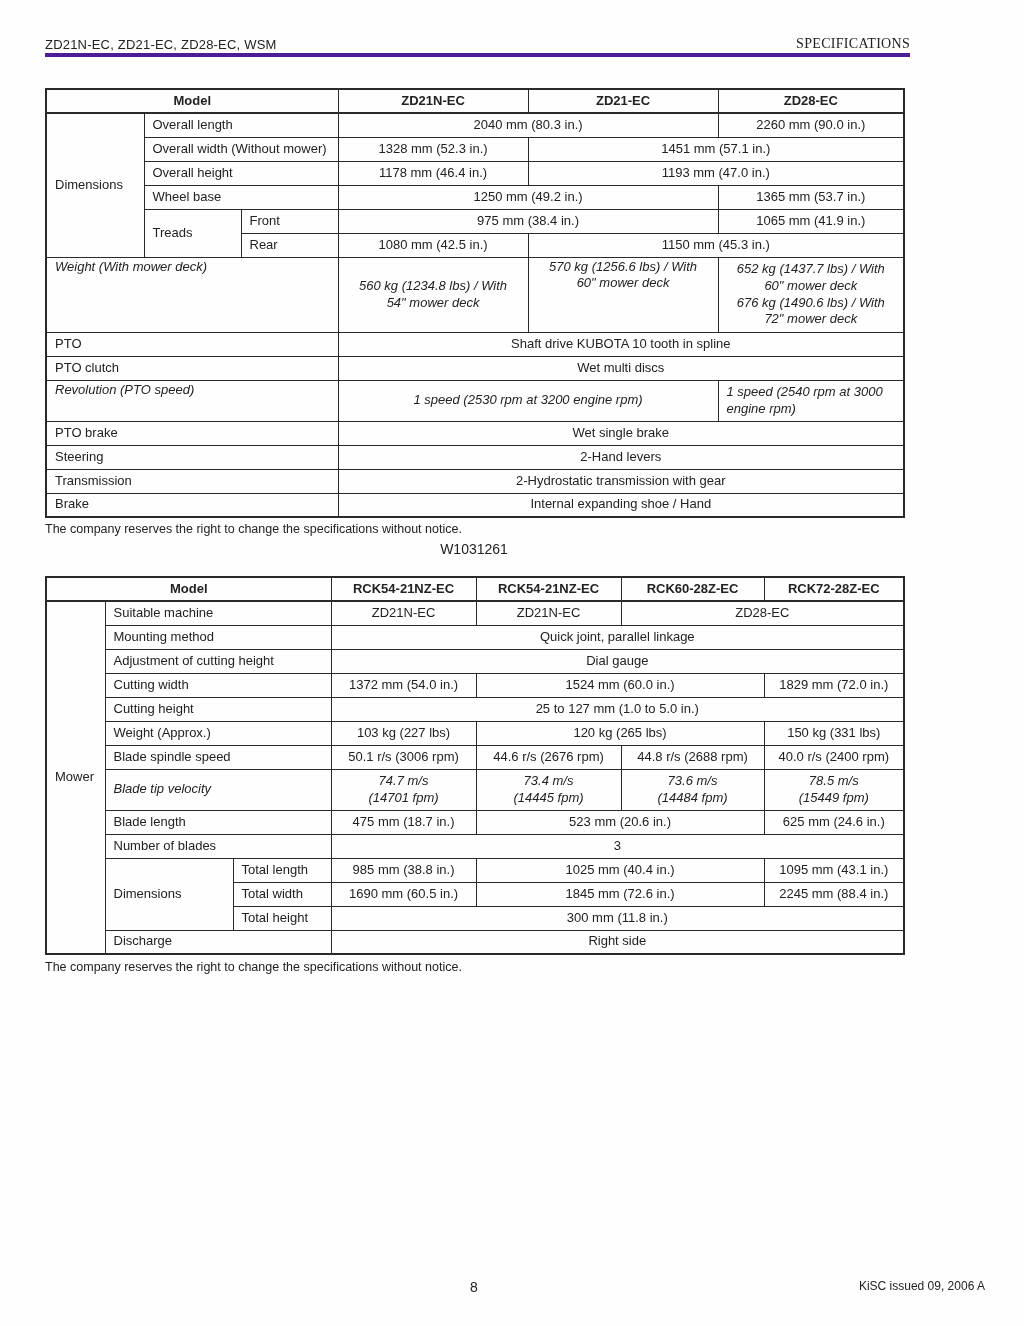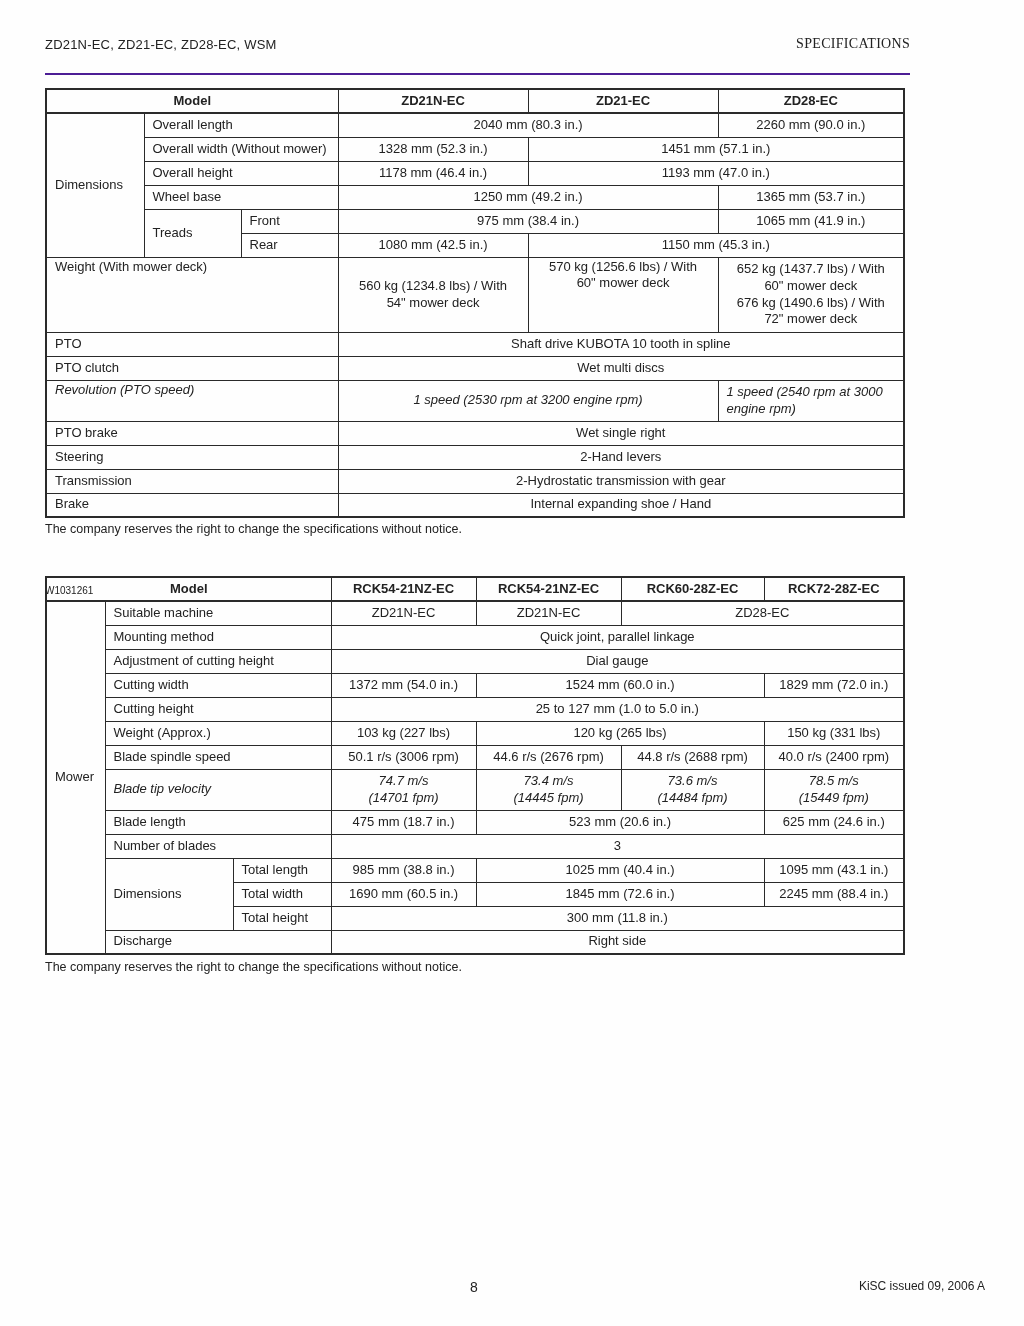--- a/index.html
+++ b/index.html
@@ -12,22 +12,22 @@
     font-family: "Liberation Sans", sans-serif;
     color: #222;
     overflow: hidden;
   }
   .page-header {
     position: absolute;
     top: 36px; left: 45px; width: 865px;
     display: flex;
     justify-content: space-between;
     align-items: flex-end;
-    border-bottom: 2px solid #4c1d95;
-    padding-bottom: 21px;
+    border-bottom: 4px solid #4c1d95;
+    padding-bottom: 1px;
   }
   .header-left { font-size: 13px; letter-spacing: 0.2px; }
   .header-right { font-size: 14px; letter-spacing: 0.3px; font-family: Liberation Serif, serif; }
 
   table.spec-table {
     position: absolute;
     left: 45px;
     border-collapse: collapse;
     table-layout: fixed;
     border: 2px solid #2a2a2a;
@@ -36,34 +36,34 @@
   }
   .spec-table td {
     border: 1px solid #2a2a2a;
     padding: 1px 8px;
     text-align: center;
     vertical-align: middle;
     line-height: 1.28;
     overflow: hidden;
   }
   .spec-table tr { height: 24px; }
-  .spec-table tr.h75 { height: 75px; }
+  .spec-table tr.h75 { height: 75px; font-style: italic; }
   .spec-table tr.h41 { height: 41px; font-style: italic; }
   .spec-table tr.hrow td { font-weight: bold; border-bottom-width: 2px; }
   .spec-table td.lbl { text-align: left; }
   .spec-table td.pre { white-space: pre-line; }
   .spec-table td.vtop { vertical-align: top; }
 
   #table1 { top: 88px; width: 858px; }
   #table2 { top: 576px; width: 858px; }
 
   .note { position: absolute; left: 45px; font-size: 12.5px; }
   #note1 { top: 522px; }
   #note2 { top: 960px; }
-  .ref { position: absolute; left: 45px; width: 858px; text-align: left; font-size: 10px; margin-top: 44px; }
+  .ref { position: absolute; left: 45px; width: 858px; text-align: center; font-size: 14px; }
   #ref1 { top: 541px; }
   #ref2 { top: 979px; }
 
   .page-num { position: absolute; top: 1279px; left: 45px; width: 858px; text-align: center; font-size: 14px; }
   .issue { position: absolute; top: 1279px; right: 39px; font-size: 12px; }
 </style>
 </head>
 <body>
 
 <div class="page">
@@ -141,21 +141,21 @@
       <td colspan="3">Wet multi discs</td>
     </tr>
     <tr class="h41">
       <td colspan="3" class="lbl vtop">Revolution (PTO speed)</td>
       <td colspan="2">1 speed (2530 rpm at 3200 engine rpm)</td>
       <td class="lbl pre">1 speed (2540 rpm at 3000
 engine rpm)</td>
     </tr>
     <tr>
       <td colspan="3" class="lbl">PTO brake</td>
-      <td colspan="3">Wet single right</td>
+      <td colspan="3">Wet single brake</td>
     </tr>
     <tr>
       <td colspan="3" class="lbl">Steering</td>
       <td colspan="3">2-Hand levers</td>
     </tr>
     <tr>
       <td colspan="3" class="lbl">Transmission</td>
       <td colspan="3">2-Hydrostatic transmission with gear</td>
     </tr>
     <tr>

